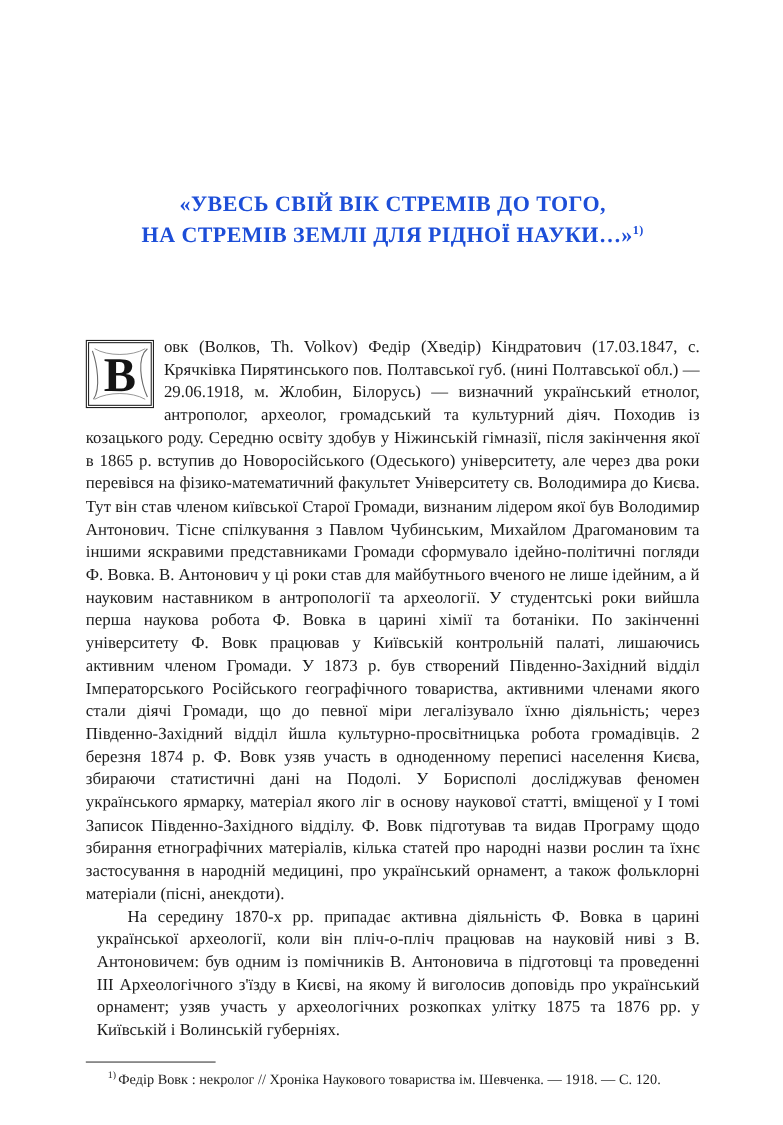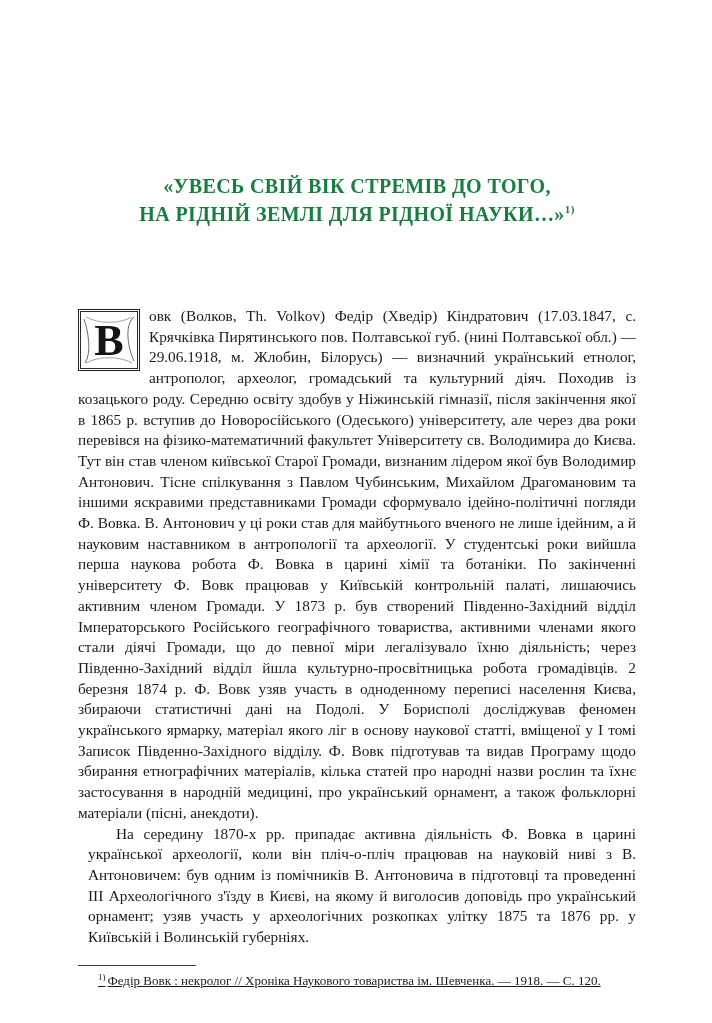--- a/index.html
+++ b/index.html
@@ -13,21 +13,21 @@
     padding: 172px 76px 0 78px;
     color: #1b1b1b;
     font-family: "Liberation Serif", "DejaVu Serif", serif;
   }
   .chapter-title {
     text-align: center;
     font-weight: bold;
     font-size: 20px;
     line-height: 28px;
     letter-spacing: 0.4px;
-    color: #15803d;
+    color: #1d4ed8;
   }
   .chapter-title sup {
     font-size: 11px;
     vertical-align: super;
     line-height: 0;
     font-weight: bold;
   }
   .article {
     margin-top: 78px;
     font-size: 15.3px;
@@ -54,36 +54,36 @@
     bottom: 34px;
     font-size: 13px;
     line-height: 17px;
     color: #1b1b1b;
   }
   .footnote-rule {
     width: 118px;
     border-top: 1px solid #3a3a3a;
     margin-bottom: 6px;
   }
-  .footnote-text { text-indent: 20px; text-decoration: underline; }
+  .footnote-text { text-indent: 20px; }
   .footnote-text sup {
     font-size: 9px;
     vertical-align: super;
     line-height: 0;
     margin-right: 2px;
   }
 </style>
 </head>
 <body>
 
 <div class="page">
 
   <div class="chapter-title">
     <div><span>«УВЕСЬ СВІЙ ВІК СТРЕМІВ ДО ТОГО,</span></div>
-    <div><span>НА РІДНІЙ ЗЕМЛІ ДЛЯ РІДНОЇ НАУКИ…»</span><sup>1)</sup></div>
+    <div><span>НА СТРЕМІВ ЗЕМЛІ ДЛЯ РІДНОЇ НАУКИ…»</span><sup>1)</sup></div>
   </div>
 
   <div class="article">
     <p class="para">
       <span class="dropcap-box">
         <svg viewBox="0 0 60 60" width="60" height="60">
           <rect x="1.5" y="1.5" width="57" height="57" fill="none" stroke="#2a2a2a" stroke-width="1"></rect>
           <path d="M6,53 C13,43 9,20 5,9" stroke="#6a6a6a" fill="none" stroke-width="1"></path>
           <path d="M55,7 C45,15 49,38 55,51" stroke="#6a6a6a" fill="none" stroke-width="1"></path>
           <path d="M7,7 C19,14 41,14 53,7" stroke="#8a8a8a" fill="none" stroke-width="0.8"></path>

